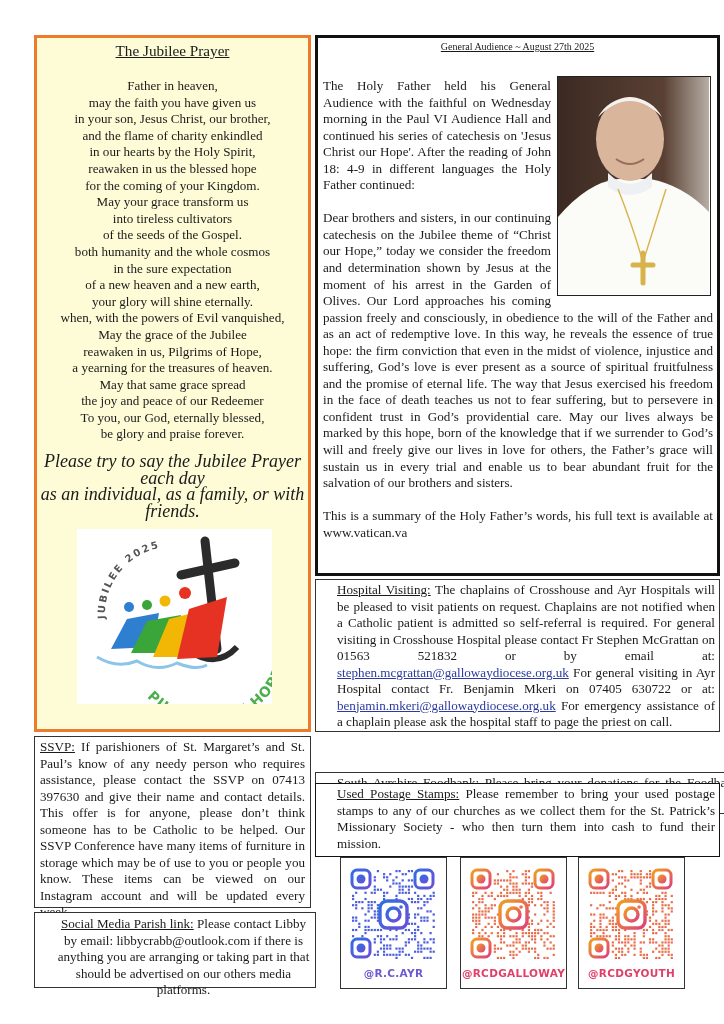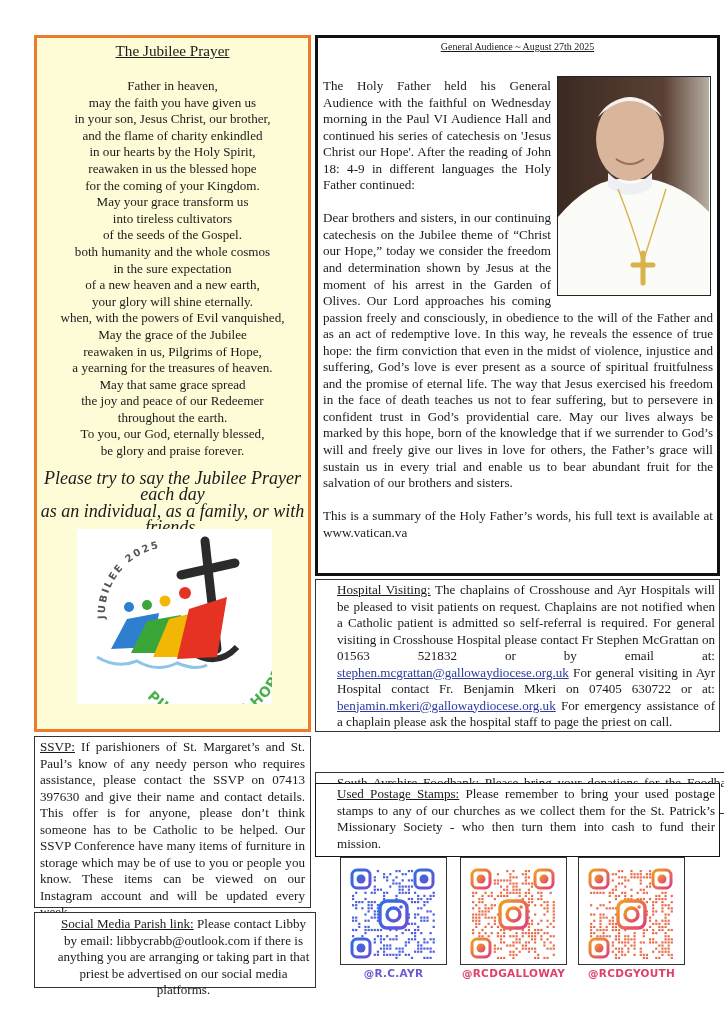--- a/index.html
+++ b/index.html
@@ -30,21 +30,21 @@
   #audience p { margin: 0 0 16.5px 0; }
 
   .notice { border: 1.5px solid #333; background: #fff; font-size: 13.1px;
             line-height: 16.5px; text-align: justify; padding: 2px 4px 0 21px; }
   #hospital { left: 315px; top: 579px; width: 405px; height: 153px; }
   #foodbank { left: 315px; top: 736px; width: 470px; height: 42px; margin-top: 36px; }
   #stamps   { left: 315px; top: 783px; width: 405px; height: 74px; border-color:#111; }
   #ssvp     { left: 34px; top: 736px; width: 277px; height: 172px; padding: 2px 5px 0 5px; }
   #social   { left: 34px; top: 912px; width: 282px; height: 76px; text-align: center; padding-top: 3px; }
 
-  .qr { position: absolute; top: 857px; width: 107px; height: 108px; box-sizing: border-box;
+  .qr { position: absolute; top: 857px; width: 107px; height: 132px; box-sizing: border-box;
         border: 1.5px solid #333; background: #fff; }
   .qr svg { position: absolute; left: 8px; top: 9px; }
   .qr .handle { position: absolute; left: 0; right: 0; top: 109px; text-align: center;
                 font-family: "DejaVu Sans", sans-serif; font-weight: bold; font-size: 10.5px; letter-spacing: 0.3px; }
 </style>
 </head>
 <body>
 
 <div class="box" id="prayer">
   <h2>The Jubilee Prayer</h2>
@@ -62,21 +62,20 @@
       <div>both humanity and the whole cosmos</div>
       <div>in the sure expectation</div>
       <div>of a new heaven and a new earth,</div>
       <div>your glory will shine eternally.</div>
       <div>when, with the powers of Evil vanquished,</div>
       <div>May the grace of the Jubilee</div>
       <div>reawaken in us, Pilgrims of Hope,</div>
       <div>a yearning for the treasures of heaven.</div>
       <div>May that same grace spread</div>
       <div>the joy and peace of our Redeemer</div>
-      <div>throughout the earth.</div>
       <div>To you, our God, eternally blessed,</div>
       <div>be glory and praise forever.</div>
     </div>
   <div class="note">
     <div>Please try to say the Jubilee Prayer each day</div>
     <div>as an individual, as a family, or with friends.</div>
   </div>
   <div id="logo">
     <svg width="195" height="175" viewBox="0 0 195 175">
       <defs>
@@ -149,21 +148,21 @@
 
 <div class="box notice" id="stamps">
   <span class="u">Used Postage Stamps:</span><span> Please remember to bring your used postage stamps to any of our churches as we collect them for the St. Patrick’s Missionary Society - who then turn them into cash to fund their mission.</span>
 </div>
 
 <div class="box notice" id="ssvp">
   <span class="u">SSVP:</span><span> If parishioners of St. Margaret’s and St. Paul’s know of any needy person who requires assistance, please contact the SSVP on 07413 397630 and give their name and contact details. This offer is for anyone, please don’t think someone has to be Catholic to be helped. Our SSVP Conference have many items of furniture in storage which may be of use to you or people you know. These items can be viewed on our Instagram account and will be updated every week.</span>
 </div>
 
 <div class="box notice" id="social" style="text-align:center;">
-  <span class="u">Social Media Parish link:</span><span> Please contact Libby by email: libbycrabb@outlook.com if there is anything you are arranging or taking part in that priest be advertised on our social media platforms.</span>
+  <span class="u">Social Media Parish link:</span><span> Please contact Libby by email: libbycrabb@outlook.com if there is anything you are arranging or taking part in that should be advertised on our others media platforms.</span>
 </div>
 
 <div class="qr" style="left:340px;">
   <svg width="89" height="96">
       <defs>
         <linearGradient id="g0" x1="0" y1="0" x2="1" y2="1">
           <stop offset="0" stop-color="#2f6fe0"></stop>
           <stop offset="1" stop-color="#6a4fd8"></stop>
         </linearGradient>
       </defs>

